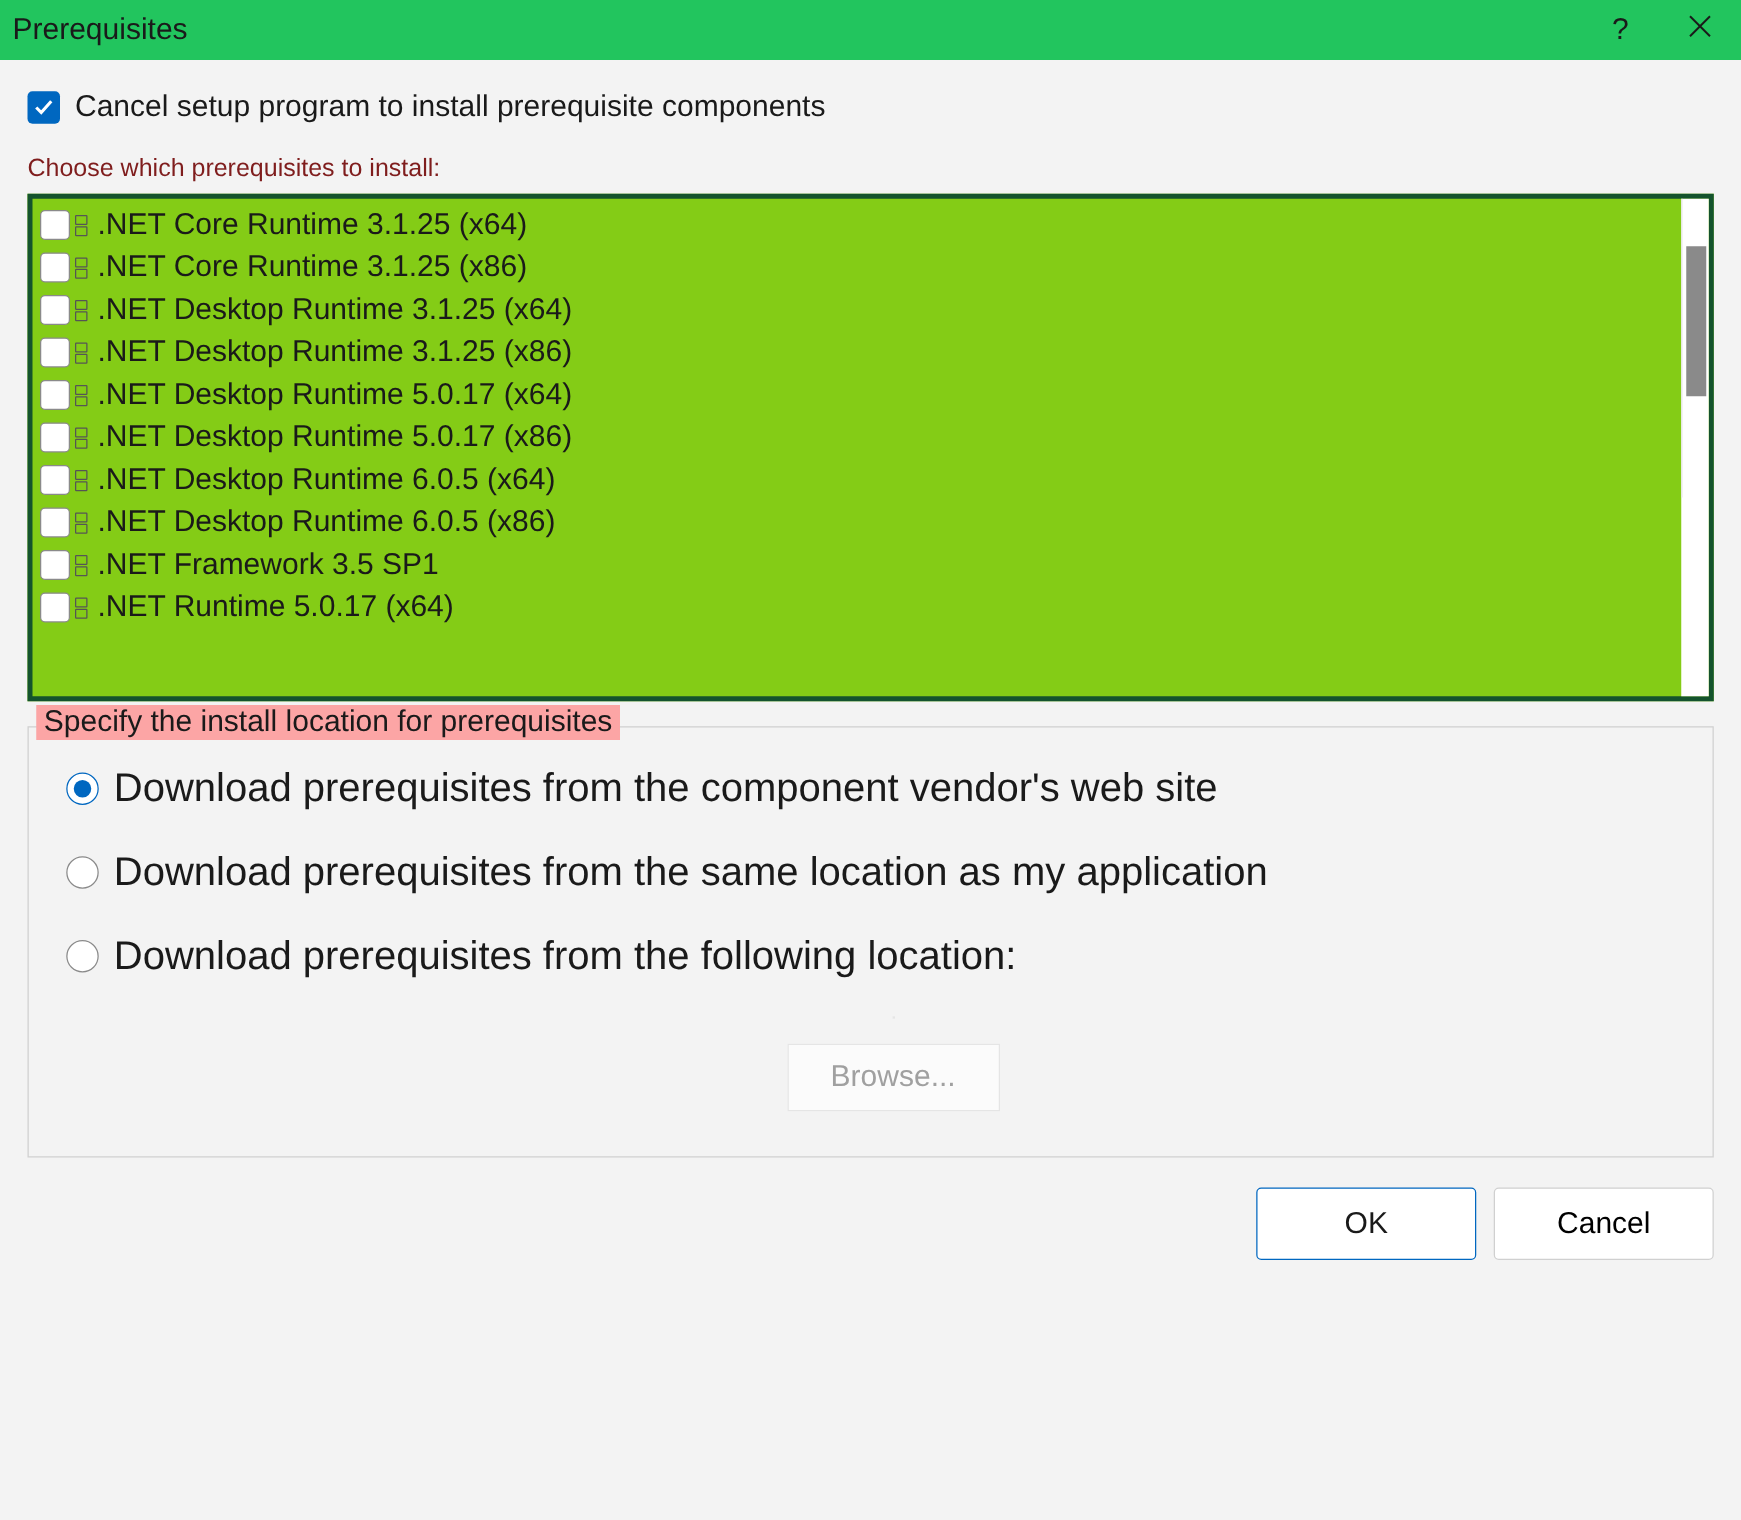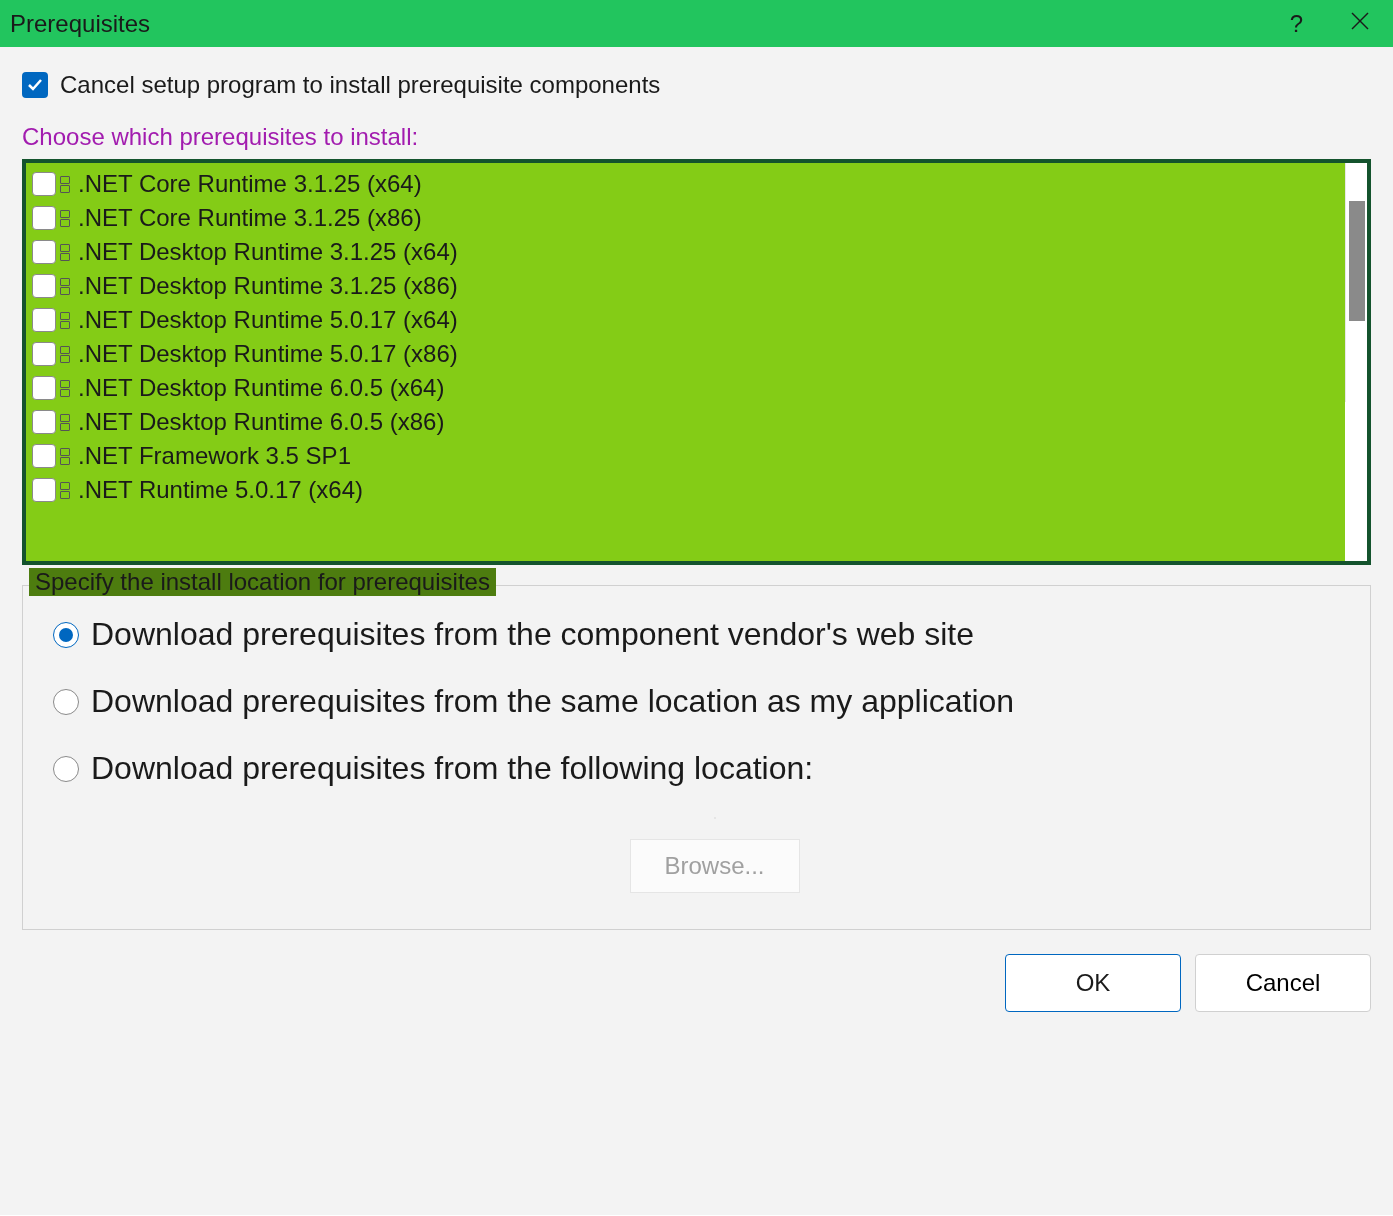--- a/index.html
+++ b/index.html
@@ -59,22 +59,22 @@
       align-items: center;
       justify-content: center;
       cursor: pointer;
     }
     .checkbox-blue svg { width: 18px; height: 18px; }
     .checkbox-label {
       font-size: 24px;
       color: #1a1a1a;
     }
     .section-label {
-      font-size: 24px;
-      color: #a21caf;
+      font-size: 20px;
+      color: #7f1d1d;
       margin-bottom: 8px;
     }
     .listbox {
       background: #84cc16;
       border: 4px solid #14532d;
       height: 406px;
       position: relative;
       margin-bottom: 20px;
       display: flex;
       justify-content: center;
@@ -145,21 +145,21 @@
     .fieldset {
       border: 1px solid #d0d0d0;
       padding: 30px 30px 36px 30px;
       position: relative;
       margin-bottom: 24px;
     }
     .fieldset-legend {
       position: absolute;
       top: -18px;
       left: 6px;
-      background: #4d7c0f;
+      background: #fca5a5;
       padding: 0 6px;
       font-size: 24px;
       color: #1a1a1a;
     }
     .radio-row {
       display: flex;
       align-items: center;
       gap: 12px;
       margin-bottom: 30px;
     }

